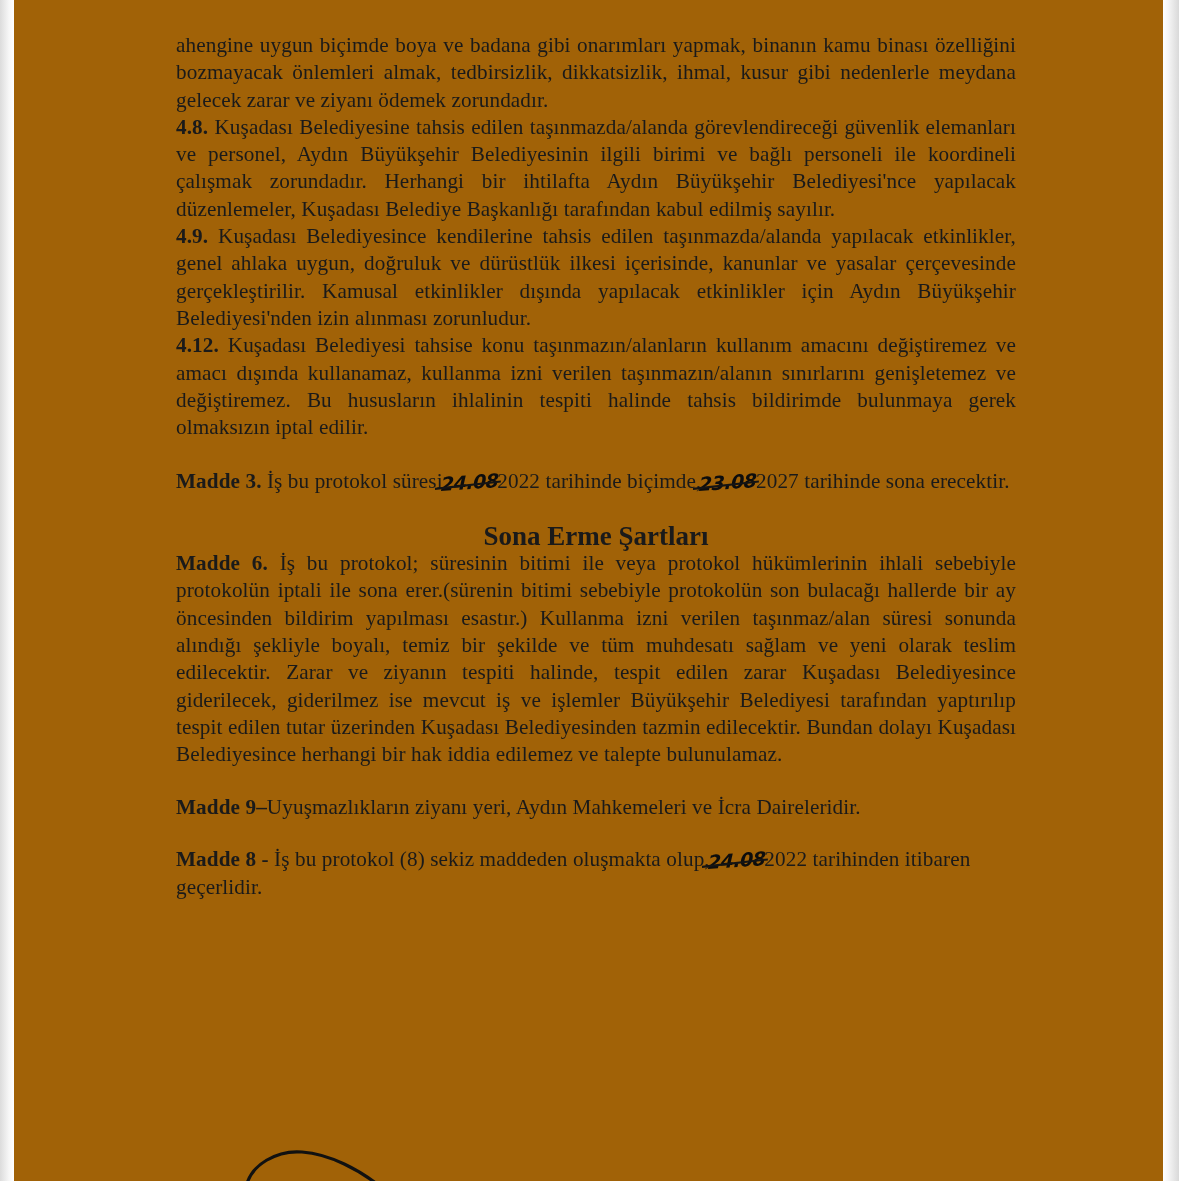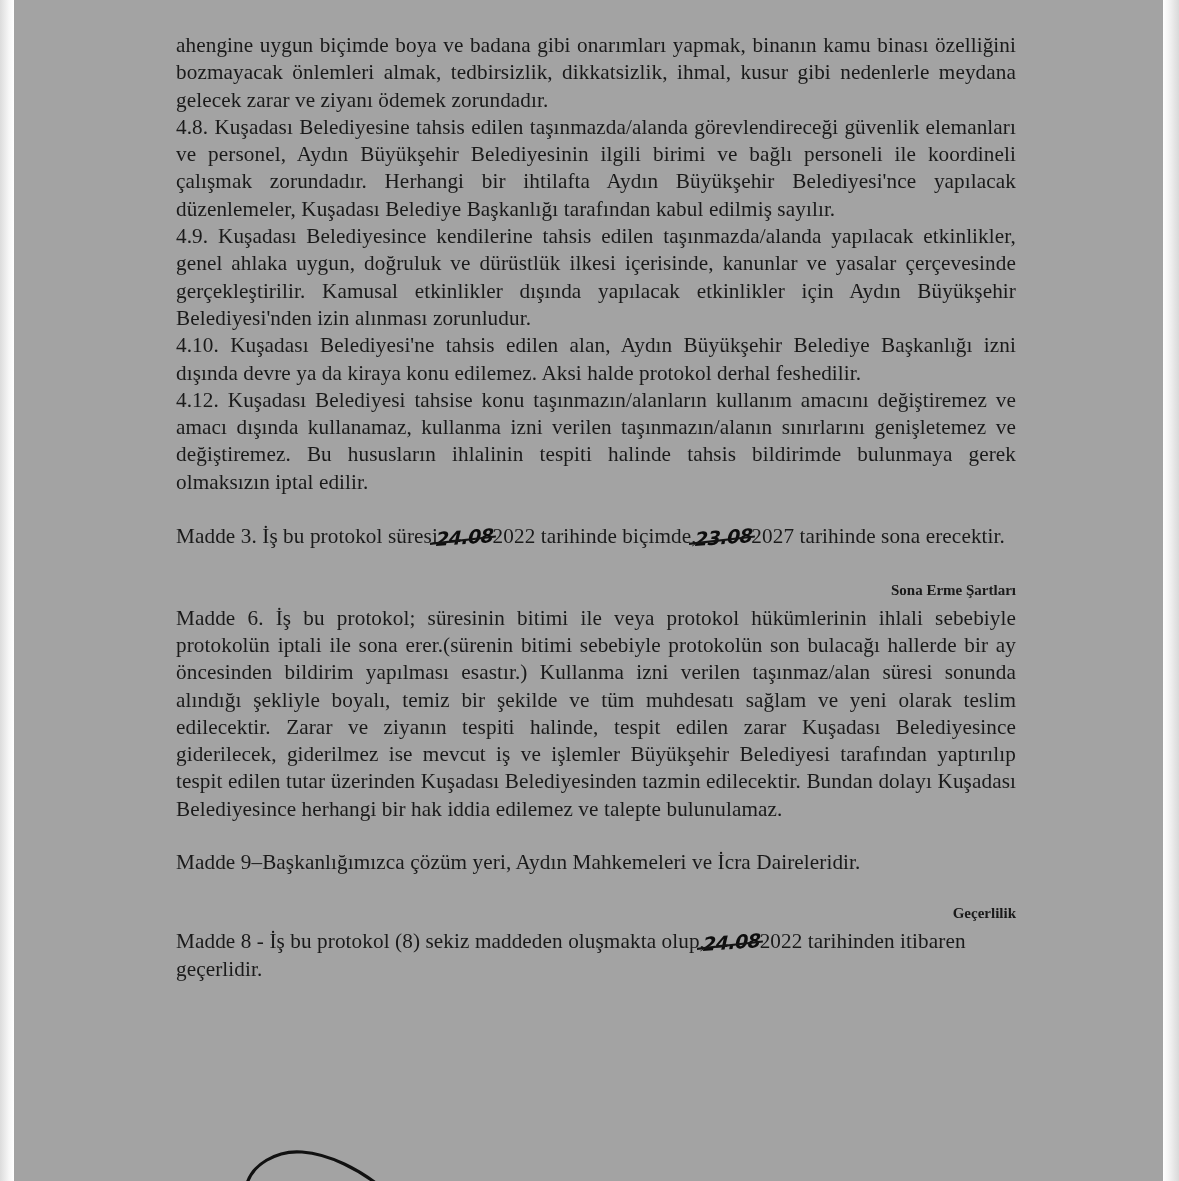--- a/index.html
+++ b/index.html
@@ -13,21 +13,21 @@
     position: relative;
     overflow: hidden;
     font-family: "Liberation Serif", "DejaVu Serif", serif;
     color: #1a1a1a;
   }
 
   
   #page-surface {
     position: absolute;
     inset: 0;
-    background: #a3a3a3;
+    background: #a16207;
   }
 
   
   .scan-edge {
     position: absolute;
     top: 0;
     bottom: 0;
     pointer-events: none;
   }
   .scan-edge.left {
@@ -53,29 +53,29 @@
     margin: 0;
     text-align: justify;
     text-justify: inter-word;
     font-size: 21.2px;
     line-height: 27.3px;
     letter-spacing: 0.1px;
   }
   p.para:last-child { text-align: left; }
 
   .lead {
-    font-weight: normal;
+    font-weight: bold;
     margin-top: 8px;
   }
   .heading {
     margin: 0;
-    font-size: 15px;
+    font-size: 27px;
     line-height: 27.3px;
     font-weight: bold;
-    text-align: right;
+    text-align: center;
   }
 
   .spacer-lg { height: 27px; }
   .spacer-md { height: 26px; }
   .spacer-sm { height: 24px; }
 
   
   .hw-date {
     position: relative;
     display: inline-block;
@@ -119,43 +119,41 @@
   <div class="scan-edge right"></div>
 
   <div id="doc-body">
 
     <p class="para">ahengine uygun biçimde boya ve badana gibi onarımları yapmak, binanın kamu binası özelliğini bozmayacak önlemleri almak, tedbirsizlik, dikkatsizlik, ihmal, kusur gibi nedenlerle meydana gelecek zarar ve ziyanı ödemek zorundadır.</p>
 
     <p class="para"><span class="lead">4.8.</span> <span>Kuşadası Belediyesine tahsis edilen taşınmazda/alanda görevlendireceği güvenlik elemanları ve personel, Aydın Büyükşehir Belediyesinin ilgili birimi ve bağlı personeli ile koordineli çalışmak zorundadır. Herhangi bir ihtilafta Aydın Büyükşehir Belediyesi'nce yapılacak düzenlemeler, Kuşadası Belediye Başkanlığı tarafından kabul edilmiş sayılır.</span></p>
 
     <p class="para"><span class="lead">4.9.</span> <span>Kuşadası Belediyesince kendilerine tahsis edilen taşınmazda/alanda yapılacak etkinlikler, genel ahlaka uygun, doğruluk ve dürüstlük ilkesi içerisinde, kanunlar ve yasalar çerçevesinde gerçekleştirilir. Kamusal etkinlikler dışında yapılacak etkinlikler için Aydın Büyükşehir Belediyesi'nden izin alınması zorunludur.</span></p>
 
-    <p class="para"><span class="lead">4.10.</span> <span>Kuşadası Belediyesi'ne tahsis edilen alan, Aydın Büyükşehir Belediye Başkanlığı izni dışında devre ya da kiraya konu edilemez. Aksi halde protokol derhal feshedilir.</span></p>
 
 
     <p class="para"><span class="lead">4.12.</span> <span>Kuşadası Belediyesi tahsise konu taşınmazın/alanların kullanım amacını değiştiremez ve amacı dışında kullanamaz, kullanma izni verilen taşınmazın/alanın sınırlarını genişletemez ve değiştiremez. Bu hususların ihlalinin tespiti halinde tahsis bildirimde bulunmaya gerek olmaksızın iptal edilir.</span></p>
 
     <div class="spacer-lg"></div>
 
     <p class="para"><span class="lead">Madde 3.</span><span> İş bu protokol süresi</span><span class="hw-date">24.08</span><span>2022</span><span> tarihinde biçimde,</span><span class="hw-date">23.08</span><span>2027</span><span> tarihinde sona erecektir.</span></p>
 
     <div class="spacer-md"></div>
 
     <p class="heading">Sona Erme Şartları</p>
 
     <p class="para"><span class="lead">Madde 6.</span><span> İş bu protokol; süresinin bitimi ile veya protokol hükümlerinin ihlali sebebiyle protokolün iptali ile sona erer.(sürenin bitimi sebebiyle protokolün son bulacağı hallerde bir ay öncesinden bildirim yapılması esastır.) Kullanma izni verilen taşınmaz/alan süresi sonunda alındığı şekliyle boyalı, temiz bir şekilde ve tüm muhdesatı sağlam ve yeni olarak teslim edilecektir. Zarar ve ziyanın tespiti halinde, tespit edilen zarar Kuşadası Belediyesince giderilecek, giderilmez ise mevcut iş ve işlemler Büyükşehir Belediyesi tarafından yaptırılıp tespit edilen tutar üzerinden Kuşadası Belediyesinden tazmin edilecektir. Bundan dolayı Kuşadası Belediyesince herhangi bir hak iddia edilemez ve talepte bulunulamaz.</span></p>
 
     <div class="spacer-md"></div>
 
 
-    <p class="para"><span class="lead">Madde 9–</span><span>Başkanlığımızca çözüm yeri, Aydın Mahkemeleri ve İcra Daireleridir.</span></p>
+    <p class="para"><span class="lead">Madde 9–</span><span>Uyuşmazlıkların ziyanı yeri, Aydın Mahkemeleri ve İcra Daireleridir.</span></p>
 
     <div class="spacer-sm"></div>
 
-    <p class="heading">Geçerlilik</p>
 
     <p class="para"><span class="lead">Madde 8 -</span><span> İş bu protokol (8) sekiz maddeden oluşmakta olup,</span><span class="hw-date">24.08</span><span>2022</span><span> tarihinden itibaren geçerlidir.</span></p>
 
   </div>
 
   <svg id="signature-mark" viewBox="0 0 200 40" xmlns="http://www.w3.org/2000/svg">
     <path d="M 16 40 C 20 16, 48 2, 72 4 C 100 6, 130 22, 152 40" fill="none" stroke="#111111" stroke-width="3.2" stroke-linecap="round"></path>
   </svg>
 
 </div>

